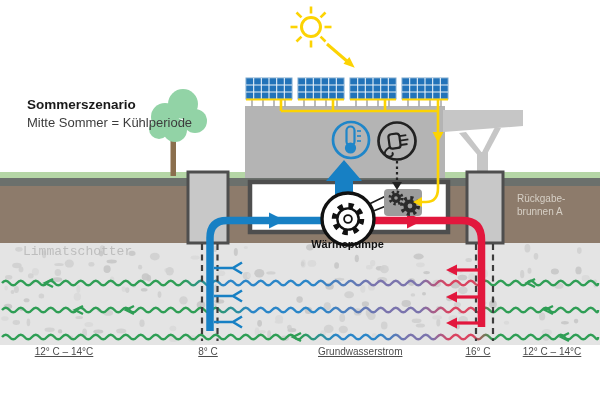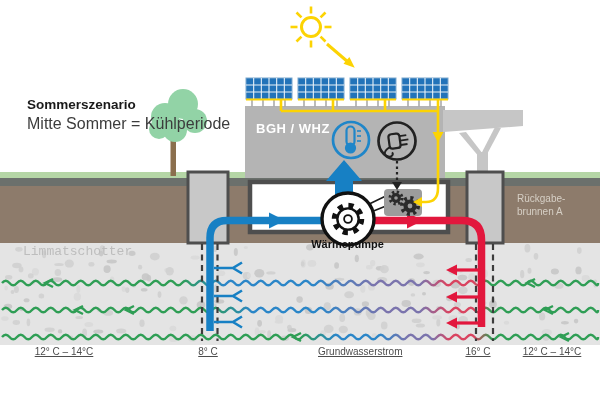--- a/index.html
+++ b/index.html
@@ -1,21 +1,21 @@
 <!DOCTYPE html>
 <html><head>
 <meta charset="utf-8">
 <style>
   html,body{margin:0;padding:0;background:#ffffff;}
   .stage{position:relative;width:600px;height:360px;background:#ffffff;overflow:hidden;
          font-family:"Liberation Sans",sans-serif;}
   .stage svg{position:absolute;left:0;top:0;}
   .lbl{position:absolute;white-space:nowrap;}
   .title{left:27px;top:97px;font-size:13.5px;font-weight:bold;color:#1a1a1a;}
-  .subtitle{left:27px;top:115px;font-size:16px;color:#3c3c3c;}
+  .subtitle{left:27px;top:115px;font-size:13px;color:#3c3c3c;}
   .bgh{left:256px;top:121px;font-size:13px;font-weight:bold;color:#ffffff;letter-spacing:.5px;}
   .welllbl{font-size:10px;color:#d6cfc5;line-height:12.5px;}
   .entnahme{left:100px;top:193px;width:85px;text-align:right;}
   .rueckgabe{left:517px;top:193px;text-align:left;}
   .limmat{left:23px;top:244px;font-size:13px;color:#bdbdbd;font-family:Liberation Mono, monospace;}
   .waermepumpe{left:290px;top:238px;width:115px;text-align:center;font-size:11px;font-weight:bold;color:#111;}
   .temp{top:346px;font-size:10px;color:#4d4d4d;text-decoration:underline;}
   .t-farleft{left:25px;width:78px;text-align:center;}
   .t-8{left:189px;width:38px;text-align:center;}
   .t-gw{left:318px;}
@@ -442,21 +442,20 @@
       <circle cx="183" cy="104" r="15"></circle>
       <circle cx="195" cy="121" r="12"></circle>
       <circle cx="175" cy="130" r="12"></circle>
       <circle cx="159" cy="129" r="10"></circle>
     </g>
   </g>
 </svg>
 
 <div class="lbl title">Sommerszenario</div>
 <div class="lbl subtitle">Mitte Sommer = Kühlperiode</div>
-<div class="lbl bgh">BGH / WHZ</div>
 <div class="lbl welllbl rueckgabe">
   <div>Rückgabe-</div>
   <div>brunnen A</div>
 </div>
 <div class="lbl limmat">Limmatschotter</div>
 <div class="lbl waermepumpe">Wärmepumpe</div>
 <div class="lbl temp t-farleft">12° C – 14°C</div>
 <div class="lbl temp t-8">8° C</div>
 <div class="lbl temp t-gw">Grundwasserstrom</div>
 <div class="lbl temp t-14">16° C</div>

